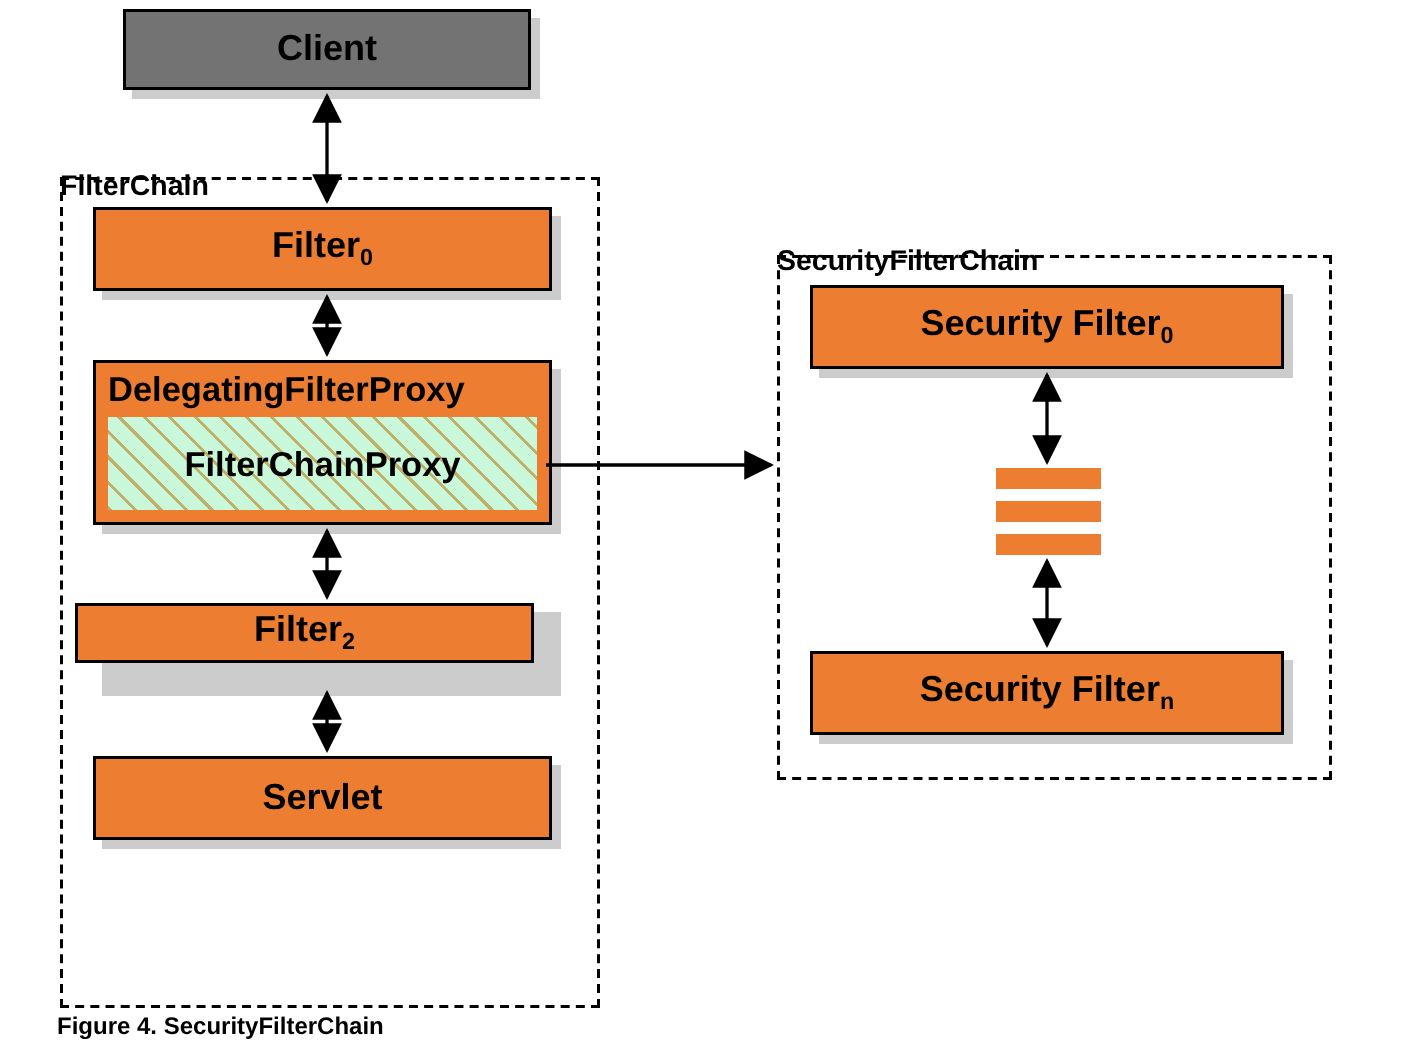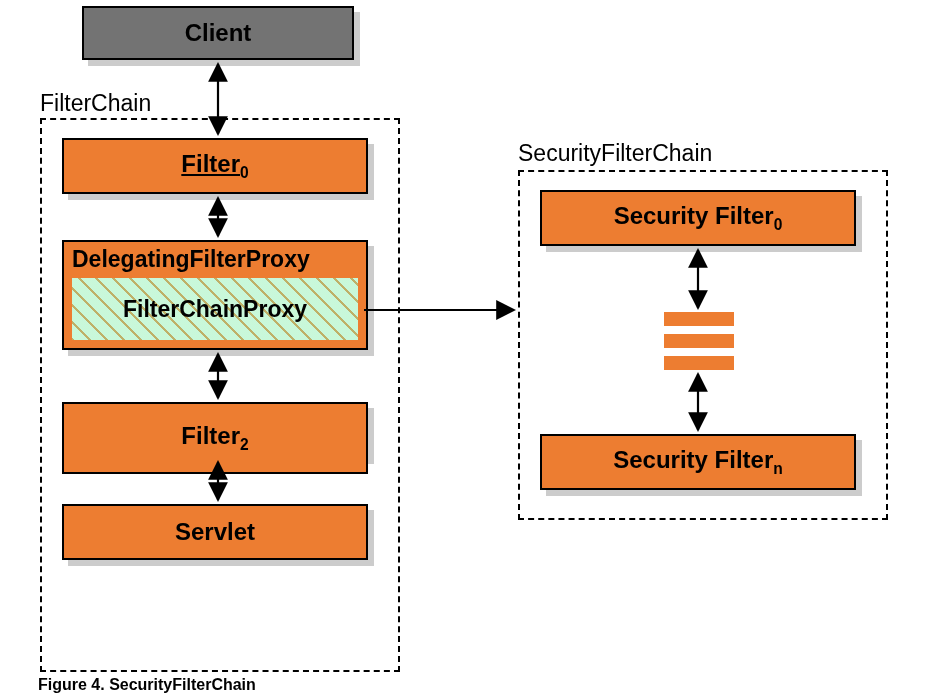--- a/index.html
+++ b/index.html
@@ -27,23 +27,24 @@
   }
   .orange { background: #ed7d31; }
   .purple { background: #737373; }
   .dashed-container {
     position: absolute;
     border: 2px dashed #000;
     background: transparent;
   }
   .container-label {
     position: absolute;
-    font-weight: normal;
-    font-size: 23px;
+    font-weight: bold;
+    font-size: 19px;
     background: transparent;
+    margin-top: 24px;
   }
   sub { font-size: 0.65em; vertical-align: sub; }
   .stripe-box {
     position: absolute;
     border: 2px solid #ed7d31;
     background: #86efac;
     overflow: hidden;
   }
   .stripe-fill {
     position: absolute;
@@ -88,36 +89,36 @@
 <div class="shadow" style="left:88px; top:12px; width:272px; height:54px;"></div>
 <div class="box purple" style="left:82px; top:6px; width:272px; height:54px;">
   <span>Client</span>
 </div>
 
 <div class="container-label" style="left:40px; top:90px;">FilterChain</div>
 
 <div class="dashed-container" style="left:40px; top:118px; width:360px; height:554px;"></div>
 
 <div class="shadow" style="left:68px; top:144px; width:306px; height:56px;"></div>
-<div class="box orange" style="left:62px; top:138px; width:306px; height:56px;text-decoration:underline;">
+<div class="box orange" style="left:62px; top:138px; width:306px; height:56px;">
   <span><span>Filter</span><sub>0</sub></span>
 </div>
 
 <div class="shadow" style="left:68px; top:246px; width:306px; height:110px;"></div>
 <div class="box orange" style="left:62px; top:240px; width:306px; height:110px; align-items:flex-start; justify-content:flex-start; padding:4px 8px 0 8px; font-size:23px;">
   <span>DelegatingFilterProxy</span>
 </div>
 
 <div class="stripe-box" style="left:70px; top:276px; width:290px; height:66px; display:flex; align-items:center; justify-content:center;">
   <div class="stripe-fill"></div>
   <div class="stripe-label">FilterChainProxy</div>
 </div>
 
 <div class="shadow" style="left:68px; top:408px; width:306px; height:56px;"></div>
-<div class="box orange" style="left:62px; top:402px; width:306px; height:72px;">
+<div class="box orange" style="left:50px; top:402px; width:306px; height:40px;">
   <span><span>Filter</span><sub>2</sub></span>
 </div>
 
 <div class="shadow" style="left:68px; top:510px; width:306px; height:56px;"></div>
 <div class="box orange" style="left:62px; top:504px; width:306px; height:56px;">
   <span>Servlet</span>
 </div>
 
 <div class="container-label" style="left:518px; top:140px;">SecurityFilterChain</div>
 

